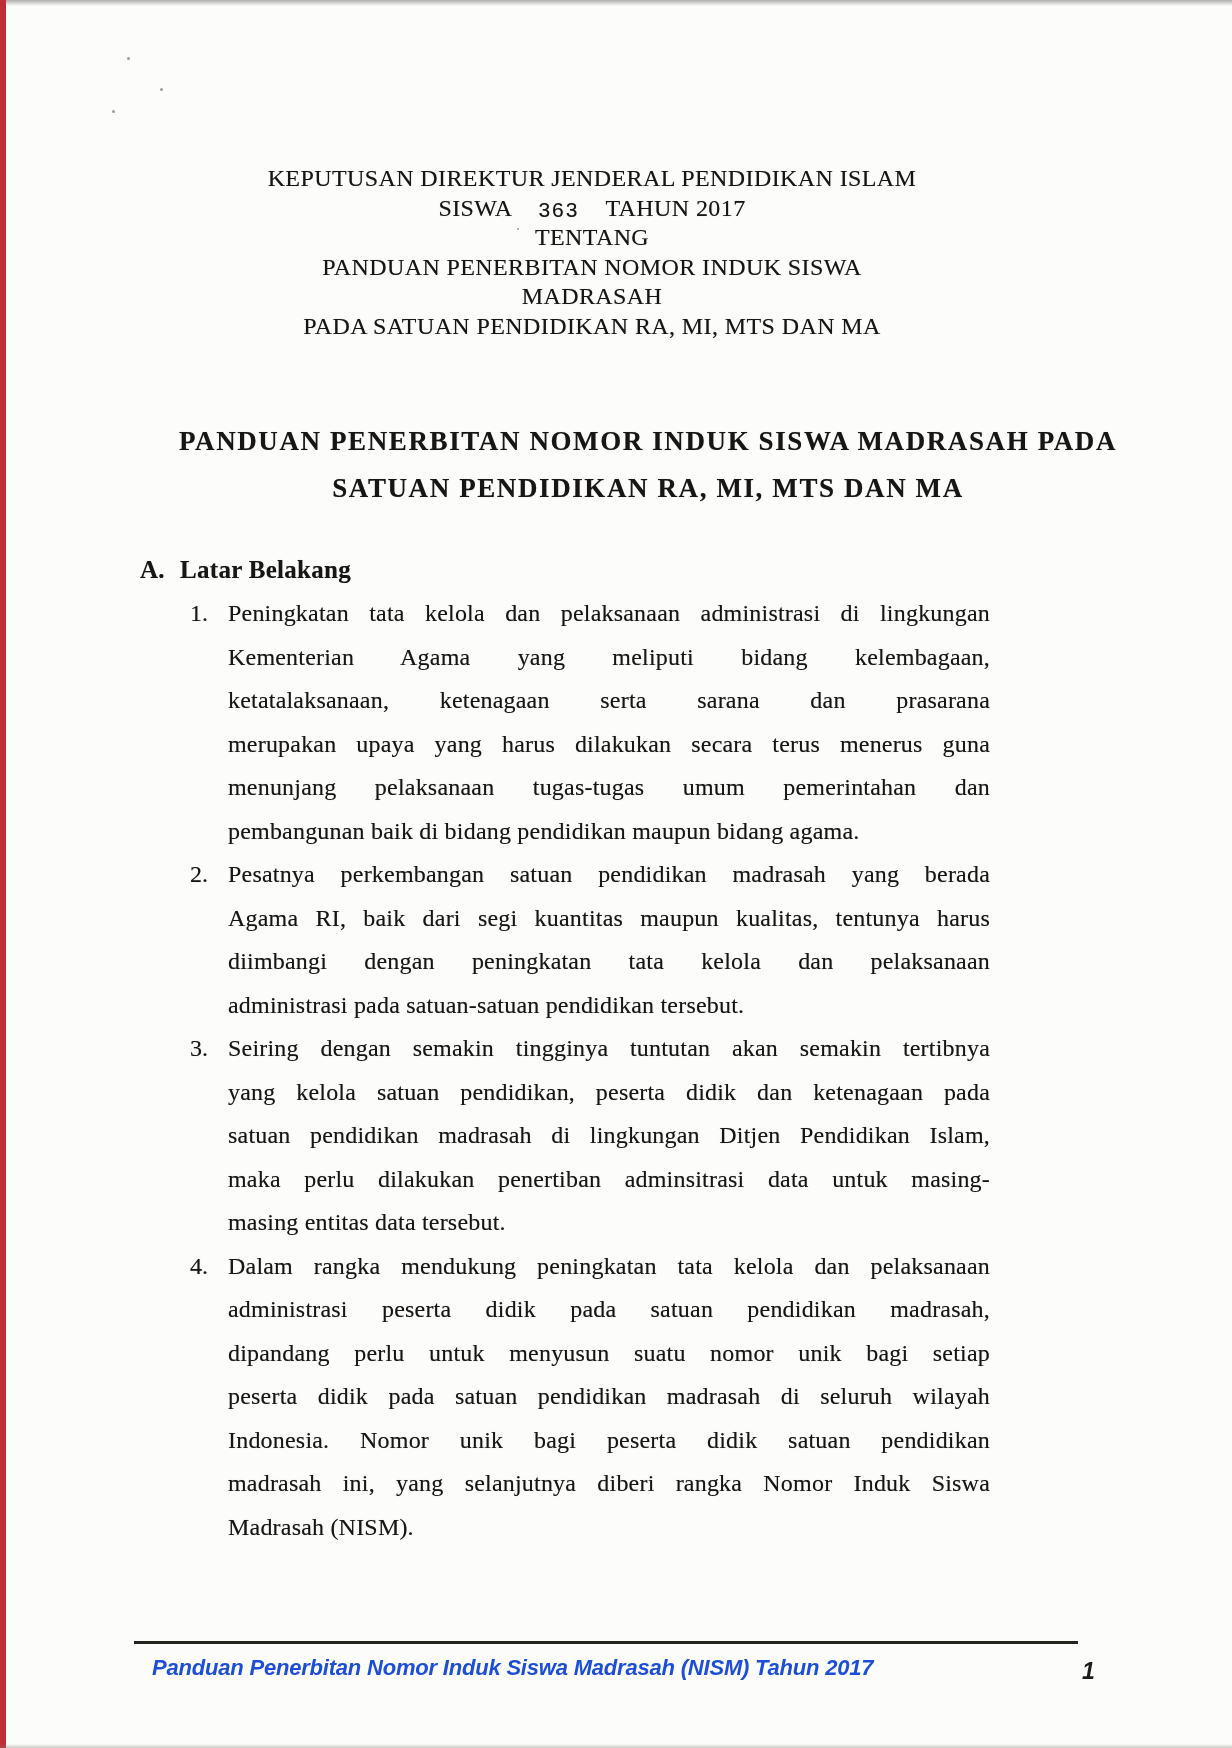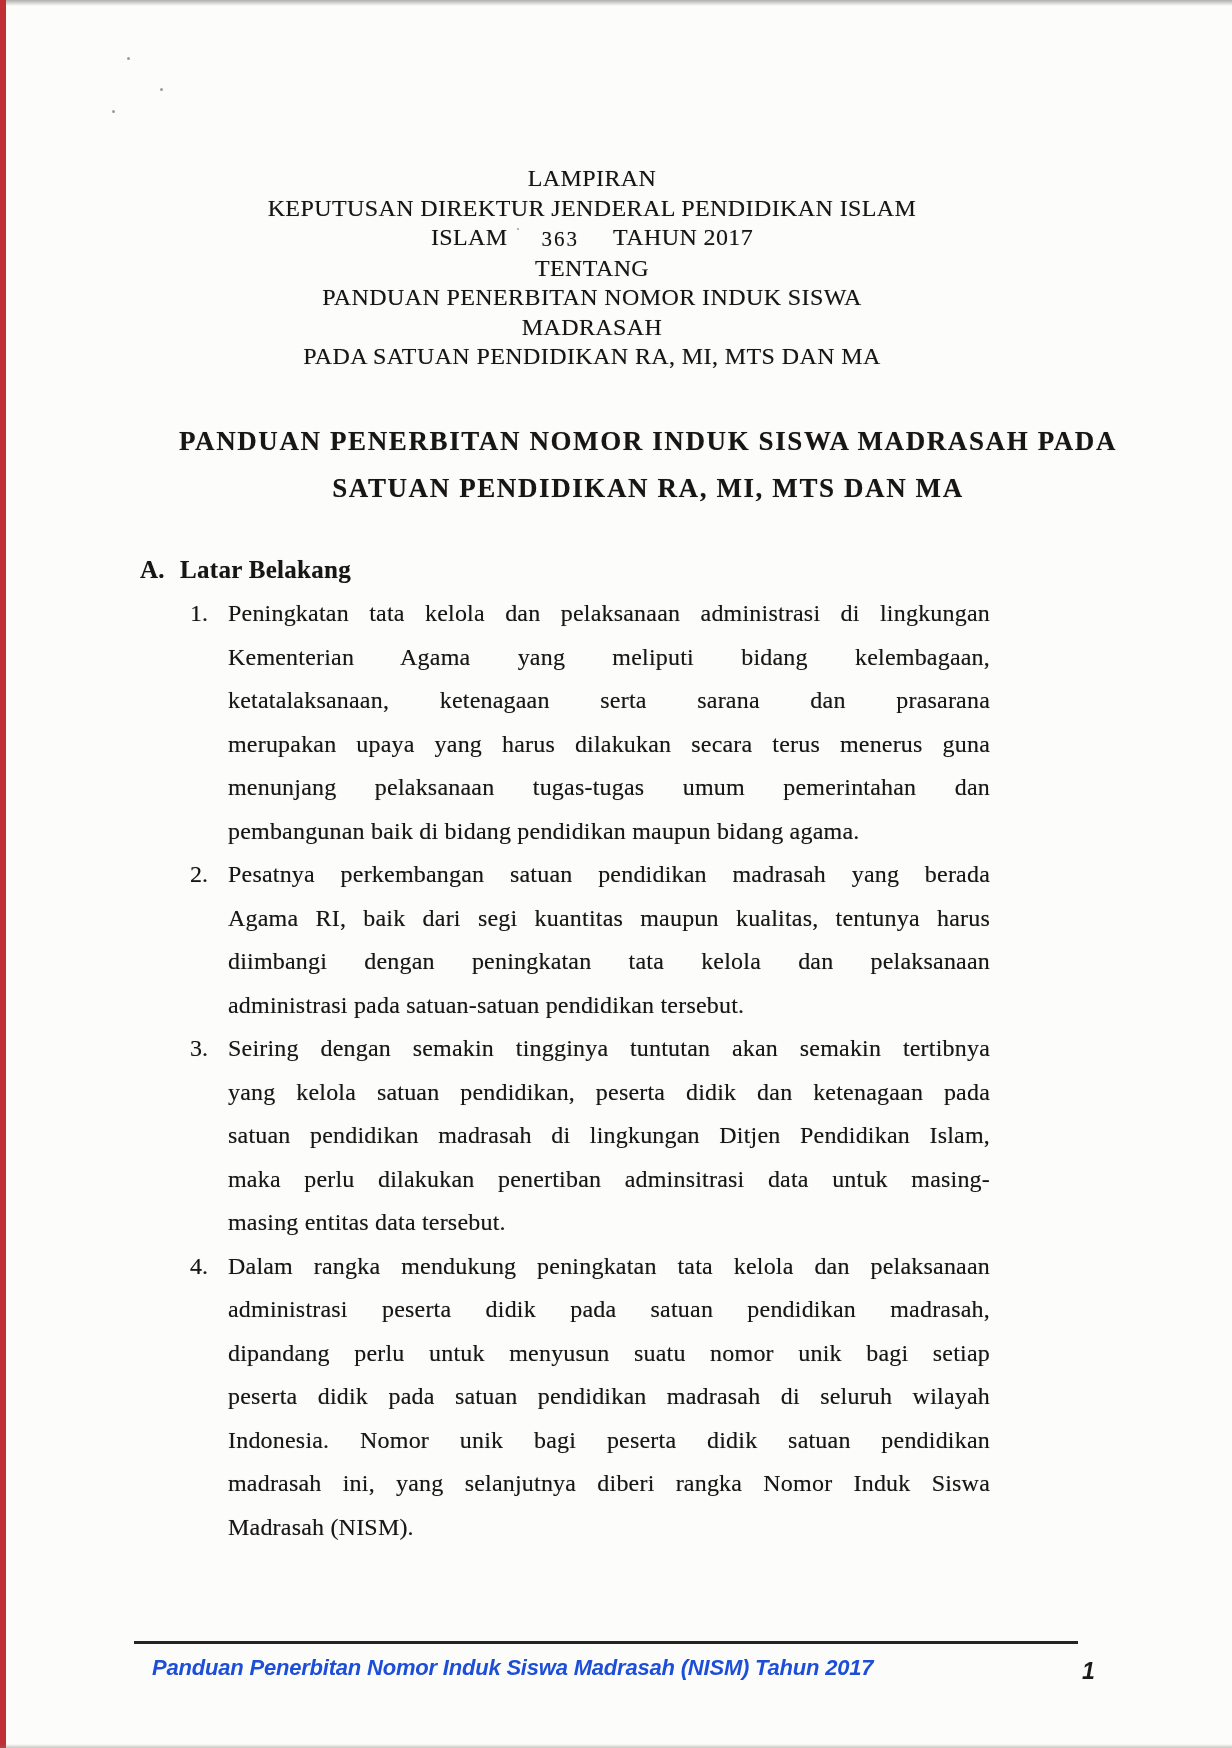--- a/index.html
+++ b/index.html
@@ -27,23 +27,23 @@
   .s4{left:517px;top:228px;width:2px;height:2px;}
 
   
   .header-block{
     position:absolute;left:252px;top:164px;width:680px;
     font-size:24px;line-height:29.5px;text-align:center;
     letter-spacing:0.4px;
   }
   .hl-left{text-align:center;}
   .nomor-value{
-    font-family:Liberation Serif, serif;
+    font-family:Liberation Sans, sans-serif;
     font-size:21px;letter-spacing:2px;
-    margin:0 34px;position:relative;top:1px;
+    margin:0 26px;position:relative;top:1px;
   }
 
   
   .doc-title{
     position:absolute;left:0;top:418px;width:1232px;
     text-align:center;font-weight:bold;
     font-size:27px;line-height:47px;letter-spacing:1.6px;margin-left:32px;
   }
 
   
@@ -83,24 +83,23 @@
 
   <div class="edge-top"></div>
   <div class="edge-left"></div>
   <div class="edge-bottom"></div>
   <div class="speck s1"></div>
   <div class="speck s2"></div>
   <div class="speck s3"></div>
   <div class="speck s4"></div>
 
   <div class="header-block txt">
-    <div>LAMPIRAN</div>
     <div>KEPUTUSAN DIREKTUR JENDERAL PENDIDIKAN ISLAM</div>
     <div>
-      <span>ISLAM</span><span class="nomor-value">363</span><span>TAHUN 2017</span>
+      <span>SISWA</span><span class="nomor-value">363</span><span>TAHUN 2017</span>
     </div>
     <div>TENTANG</div>
     <div class="hl-left">PANDUAN PENERBITAN NOMOR INDUK SISWA MADRASAH</div>
     <div class="hl-left">PADA SATUAN PENDIDIKAN RA, MI, MTS DAN MA</div>
   </div>
 
   <div class="doc-title txt">
     <div>PANDUAN PENERBITAN NOMOR INDUK SISWA MADRASAH PADA</div>
     <div>SATUAN PENDIDIKAN RA, MI, MTS DAN MA</div>
   </div>

